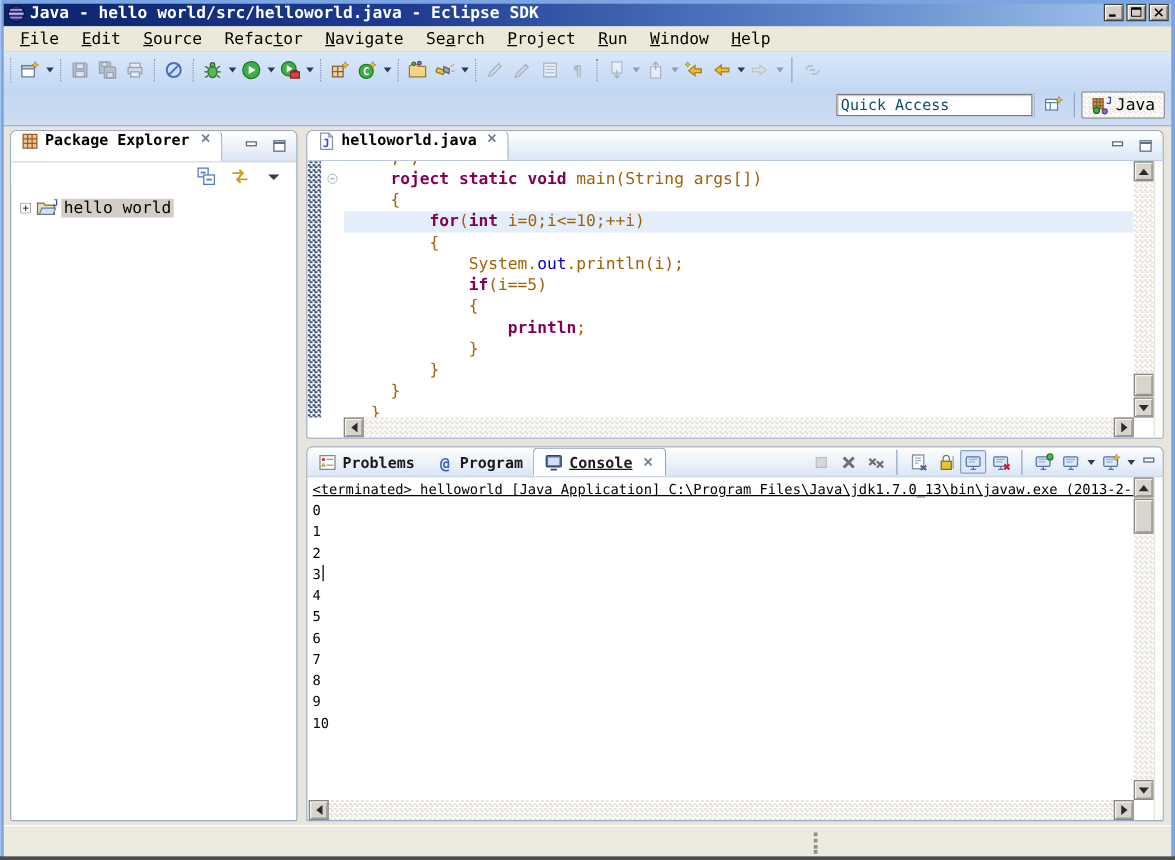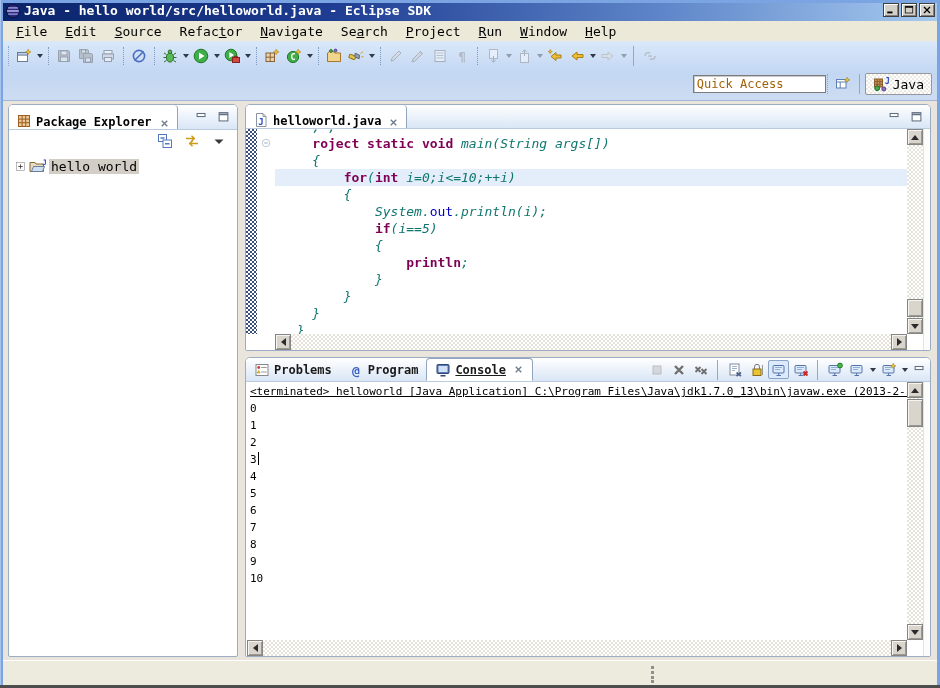--- a/index.html
+++ b/index.html
@@ -29,35 +29,35 @@
     border-bottom:1px solid #9fb6d8;}
   .tool-row{display:flex;align-items:center;height:26px;padding:3px 0 0 4px;}
   .tbtn{width:22px;height:22px;display:flex;align-items:center;justify-content:center;flex:none;}
   .tbtn.disabled{opacity:.45;filter:grayscale(.9);}
   .ddwrap{width:9px;height:22px;display:flex;align-items:center;justify-content:center;flex:none;}
   .dd{width:0;height:0;border-left:3px solid transparent;border-right:3px solid transparent;border-top:4px solid #2f3a4a;}
   .tsep{height:18px;border-left:1px dotted #7e99c0;margin:0 4px;flex:none;}
   .thandle{height:20px;border-left:1px dotted #8fa6c8;margin:0 4px 0 1px;flex:none;}
   .psep{width:1px;background:#93a8c6;height:20px;margin:0 5px;flex:none;}
   .qa-row{position:absolute;top:30px;right:5px;height:26px;display:flex;align-items:center;}
-  .qa-box{width:133px;height:18px;background:#fff;border:1px solid #7b7b7b;
-    box-shadow:inset 1px 1px 0 #c9c9c9;color:#a16207;font-size:12px;line-height:16px;padding:0 3px;overflow:hidden;white-space:nowrap;}
+  .qa-box{width:157px;height:18px;background:#fff;border:1px solid #7b7b7b;
+    box-shadow:inset 1px 1px 0 #c9c9c9;color:#0c4a6e;font-size:12px;line-height:16px;padding:0 3px;overflow:hidden;white-space:nowrap;}
   .persp-btn{display:flex;align-items:center;gap:4px;height:22px;padding:0 7px;
     border:1px solid #98989a;border-radius:2px;font-size:13px;color:#000;
     background:conic-gradient(#edeae3 25%,#fff 0 50%,#edeae3 0 75%,#fff 0) 0 0/4px 4px;
     font-family:"DejaVu Sans Mono",monospace;}
   
   .workbench{position:absolute;left:3px;right:3px;top:101px;bottom:28px;background:#e9e5dc;}
   .panel{position:absolute;background:#fff;border:1px solid #9cacc4;border-radius:5px 5px 2px 2px;overflow:hidden;}
   .pkg-panel{left:5px;top:3px;bottom:3px;width:230px;}
   .editor-panel{left:242px;right:6px;top:3px;height:247px;}
   .console-panel{left:242px;right:6px;top:256px;bottom:3px;}
   .tabbar{display:flex;align-items:stretch;height:24px;
     background:linear-gradient(180deg,#ffffff,#d9e6f6);border-bottom:1px solid #bccadd;}
-  .atab{display:flex;align-items:flex-end;gap:4px;padding:0 7px;background:#fff;
+  .atab{display:flex;align-items:flex-start;gap:4px;padding:0 7px;background:#fff;
     border-right:1px solid #93a5be;border-radius:4px 4px 0 0;
     font-weight:bold;font-size:12px;white-space:nowrap;}
   .ctab{display:flex;align-items:center;gap:4px;padding:0 8px;font-size:12px;font-weight:bold;color:#1a1a1a;white-space:nowrap;}
   .ctab.active{background:#fff;border:1px solid #93a5be;border-bottom:1px solid #fff;border-radius:4px 4px 0 0;text-decoration:underline;}
   .tab-close{display:flex;align-items:center;margin-left:3px;}
   .minmax{margin-left:auto;display:flex;gap:4px;align-items:center;padding-right:5px;}
   .mm{width:18px;height:16px;display:flex;align-items:center;justify-content:center;}
   .view-toolbar{height:22px;display:flex;justify-content:flex-end;align-items:center;gap:9px;padding-right:9px;background:#fff;}
   .vtb{display:flex;align-items:center;justify-content:center;width:18px;height:18px;}
   
@@ -70,21 +70,21 @@
     background:conic-gradient(#3c4f7a 25%,#fff 0 50%,#3c4f7a 0 75%,#fff 0) 0 0/4px 4px;}
   .fold{position:absolute;left:11px;top:0;bottom:16px;width:18px;background:#fff;}
   .fold-minus{position:absolute;left:4px;top:9px;}
   .code{position:absolute;left:29px;right:23px;top:0;bottom:16px;overflow:hidden;
     font-size:13px;line-height:17px;}
   .code-inner{margin-top:-11px;}
   .code-line{height:17px;white-space:pre;padding-left:6px;}
   .code-line.hl{background:var(--hl,#e4eefb);}
   .k{color:var(--kw,#7f0055);font-weight:bold;}
   .f{color:var(--field,#0000c0);}
-  .p{color:#0f766e;font-style:italic;}
+  .p{color:#a16207;}
   .overview{position:absolute;right:0;top:0;bottom:0;width:7px;background:#fcfcfb;border-left:1px solid #e3e3df;}
   
   .vscroll{position:absolute;right:7px;width:16px;top:0;bottom:16px;
     background:conic-gradient(#e6e3da 25%,#fff 0 50%,#e6e3da 0 75%,#fff 0) 0 0/4px 4px;}
   .hscroll{position:absolute;bottom:0;height:16px;
     background:conic-gradient(#e6e3da 25%,#fff 0 50%,#e6e3da 0 75%,#fff 0) 0 0/4px 4px;}
   .sbtn{position:absolute;width:16px;height:16px;background:#d9d5cc;border:1px solid #858585;
     box-shadow:inset 1px 1px 0 #f6f4ee, inset -1px -1px 0 #9a9891;
     display:flex;align-items:center;justify-content:center;}
   .sb-up{top:0;left:0;} .sb-down{bottom:0;left:0;} .sb-left{left:0;top:0;} .sb-right{right:0;top:0;}

